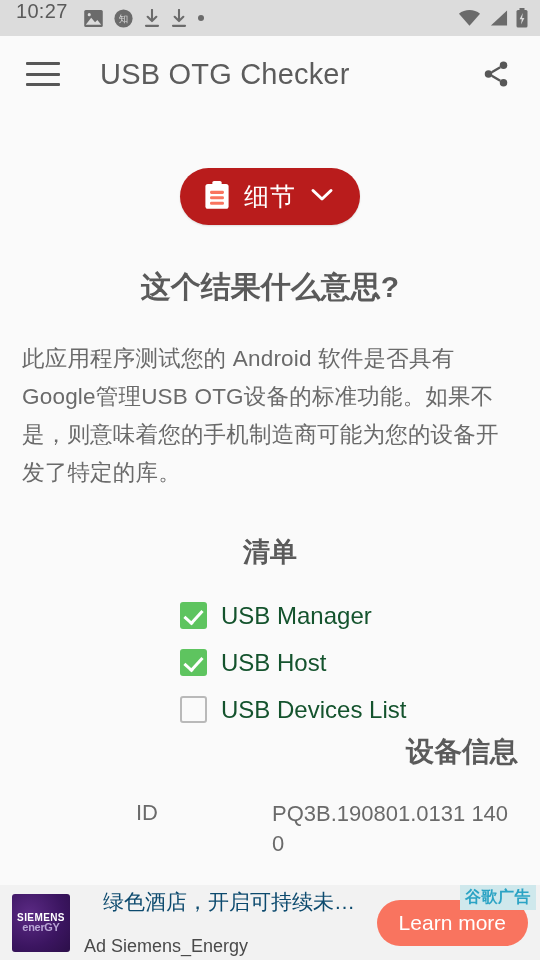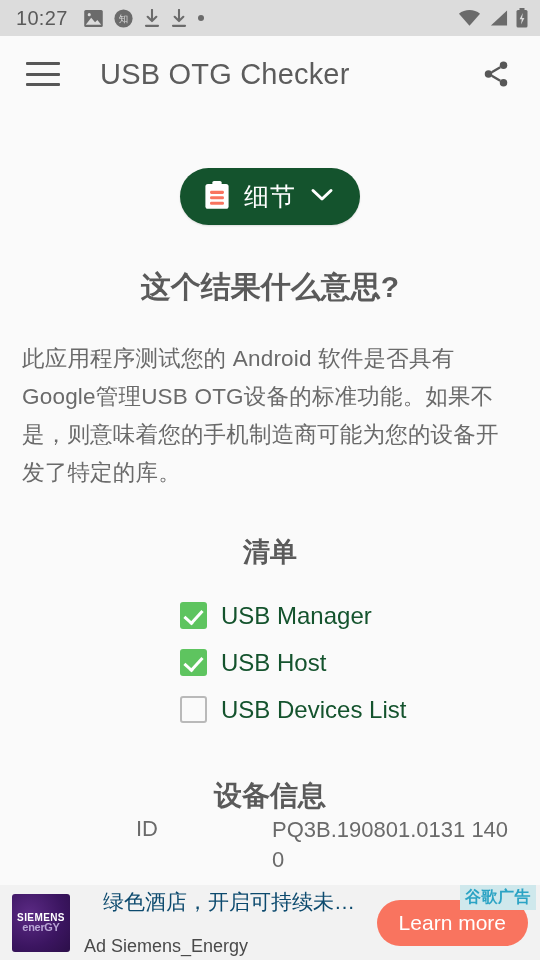--- a/index.html
+++ b/index.html
@@ -7,21 +7,21 @@
     width: 540px; height: 960px;
     background: #fafafa;
     font-family: "Liberation Sans", "DejaVu Sans", sans-serif;
     overflow: hidden;
   }
   #screen { position: relative; width: 540px; height: 960px; background: #fafafa; }
 
   
   .statusbar {
     height: 36px; background: #dcdcdc;
-    display: flex; align-items: center;
+    display: flex; 
     padding: 0 12px 0 16px;
     color: #5a5a5a;
   }
   .status-clock { font-size: 20px; letter-spacing: .3px; color: #5a5a5a; }
   .status-left-icons { display: flex; align-items: center; gap: 11px; margin-left: 16px; }
   .status-right { margin-left: auto; display: flex; align-items: center; gap: 8px; }
   .sicon { display: inline-flex; align-items: center; justify-content: center; }
   .dot-icon { width: 6px; height: 6px; border-radius: 50%; background: #6b6b6b; display: inline-block; }
 
   
@@ -38,21 +38,21 @@
     font-size: 29px; color: #5c5c5c; font-weight: 400; letter-spacing: .2px;
   }
   .share-btn { width: 40px; height: 40px; display: flex; align-items: center; justify-content: center; cursor: pointer; }
 
   
   .content { padding: 0 22px; }
 
   .details-wrap { display: flex; justify-content: center; margin-top: 56px; }
   .details-btn {
     display: inline-flex; align-items: center; gap: 14px;
-    background: #14532d;
+    background: #b91c1c;
     border: none; border-radius: 32px;
     padding: 12px 26px 12px 24px;
     color: #ffffff;
     cursor: pointer;
     box-shadow: 0 1px 2px rgba(0,0,0,.12);
   }
   .details-label { font-size: 25px; color: #fff; letter-spacing: 1px; }
 
   h2.section-title {
     text-align: center;
@@ -80,26 +80,25 @@
   .cbox.off { background: transparent; border: 2.5px solid #b9b9b9; }
   .cbox.on::after {
     content: ""; position: absolute;
     left: 8px; top: 4px; width: 8px; height: 15px;
     border: solid #ffffff; border-width: 0 3px 3px 0;
     transform: rotate(42deg);
   }
   .check-label { font-size: 24px; color: #14532d; }
 
   h3.device-title {
-    text-align: center;
+    text-align: right;
     font-size: 28px; font-weight: 700; color: #5a5a5a;
-    margin-top: 44px;
-  }
-
-  .info-table { }
+  }
+
+  .info-table { margin-top: 28px; }
   .info-row { display: flex; align-items: flex-start; }
   .info-key { width: 250px; text-align: center; font-size: 22px; color: #6a6a6a; padding-top: 1px; }
   .info-val { flex: 1; font-size: 22px; color: #6a6a6a; line-height: 30px; word-break: break-all; }
 
   
   .ad-banner {
     position: absolute; left: 0; bottom: 0;
     width: 540px; height: 75px;
     background: #f2f2f2;
     display: flex; align-items: center;

